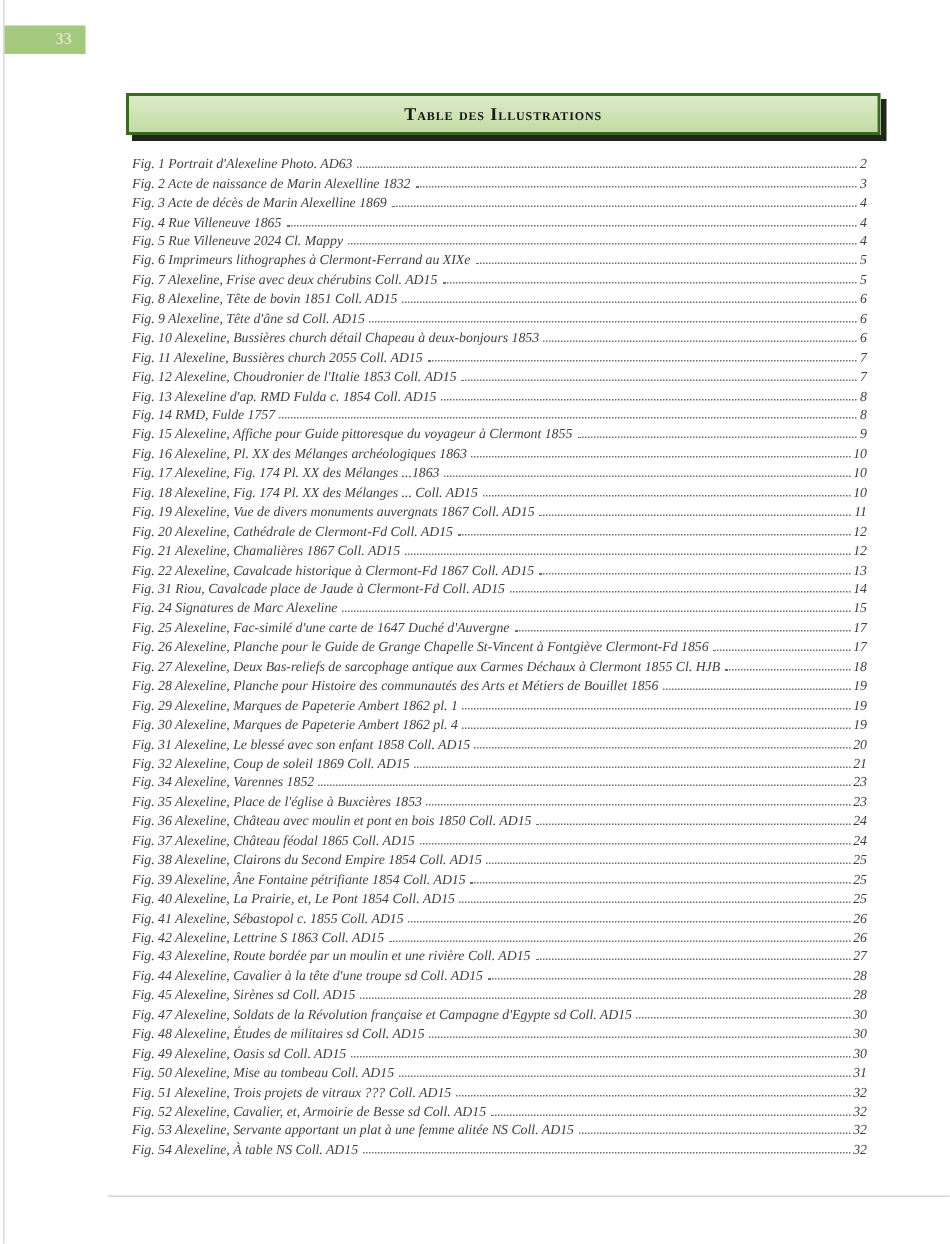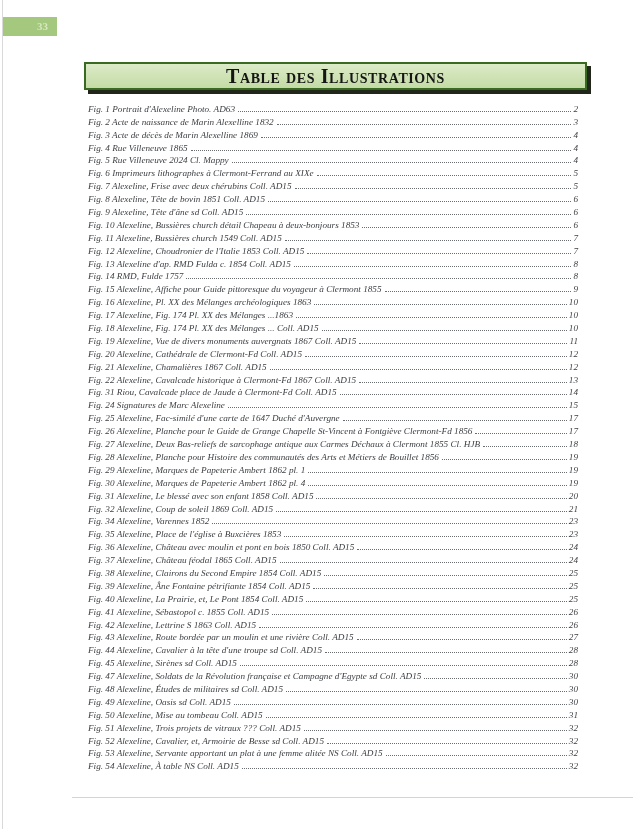--- a/index.html
+++ b/index.html
@@ -50,21 +50,21 @@
     background: linear-gradient(#dcebc8, #c3dba4);
     border: 2px solid #3a6a21;
     box-shadow: 4px 4px 0 #20261a;
     display: flex;
     align-items: center;
     justify-content: center;
   }
   .title-bar .title-text {
     font-variant: small-caps;
     font-weight: bold;
-    font-size: 20px;
+    font-size: 12px;
     letter-spacing: 0.6px;
     color: #161616;
   }
   
   .toc {
     position: absolute;
     left: 88px; top: 101px;
     width: 490px;
   }
   .toc .row {
@@ -159,21 +159,21 @@
     <span class="pg">6</span>
   </div>
 
   <div class="row">
     <span class="lbl">Fig. 10 Alexeline, Bussières church détail Chapeau à deux-bonjours 1853</span>
     <span class="leader"></span>
     <span class="pg">6</span>
   </div>
 
   <div class="row">
-    <span class="lbl">Fig. 11 Alexeline, Bussières church 1549 Coll. AD15</span>
+    <span class="lbl">Fig. 11 Alexeline, Bussières church 2055 Coll. AD15</span>
     <span class="leader"></span>
     <span class="pg">7</span>
   </div>
 
   <div class="row">
     <span class="lbl">Fig. 12 Alexeline, Choudronier de l'Italie 1853 Coll. AD15</span>
     <span class="leader"></span>
     <span class="pg">7</span>
   </div>
 

